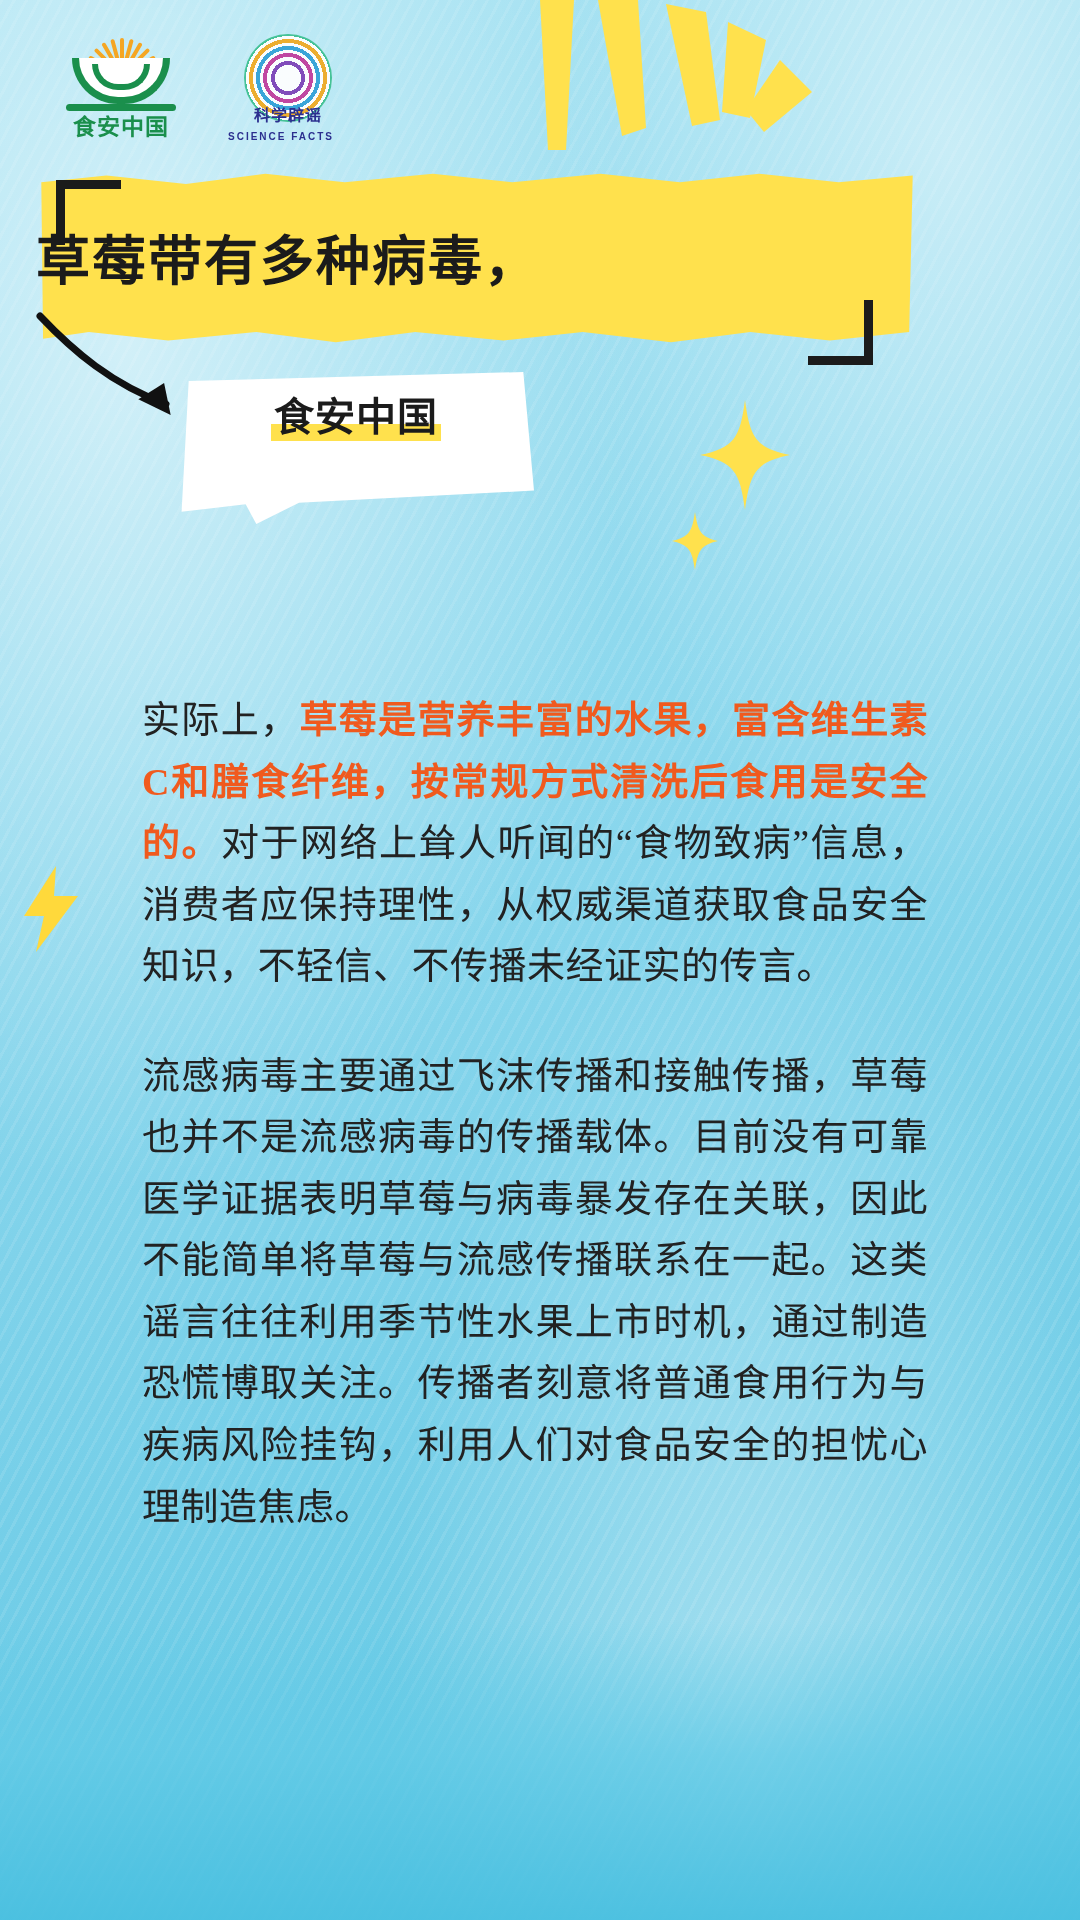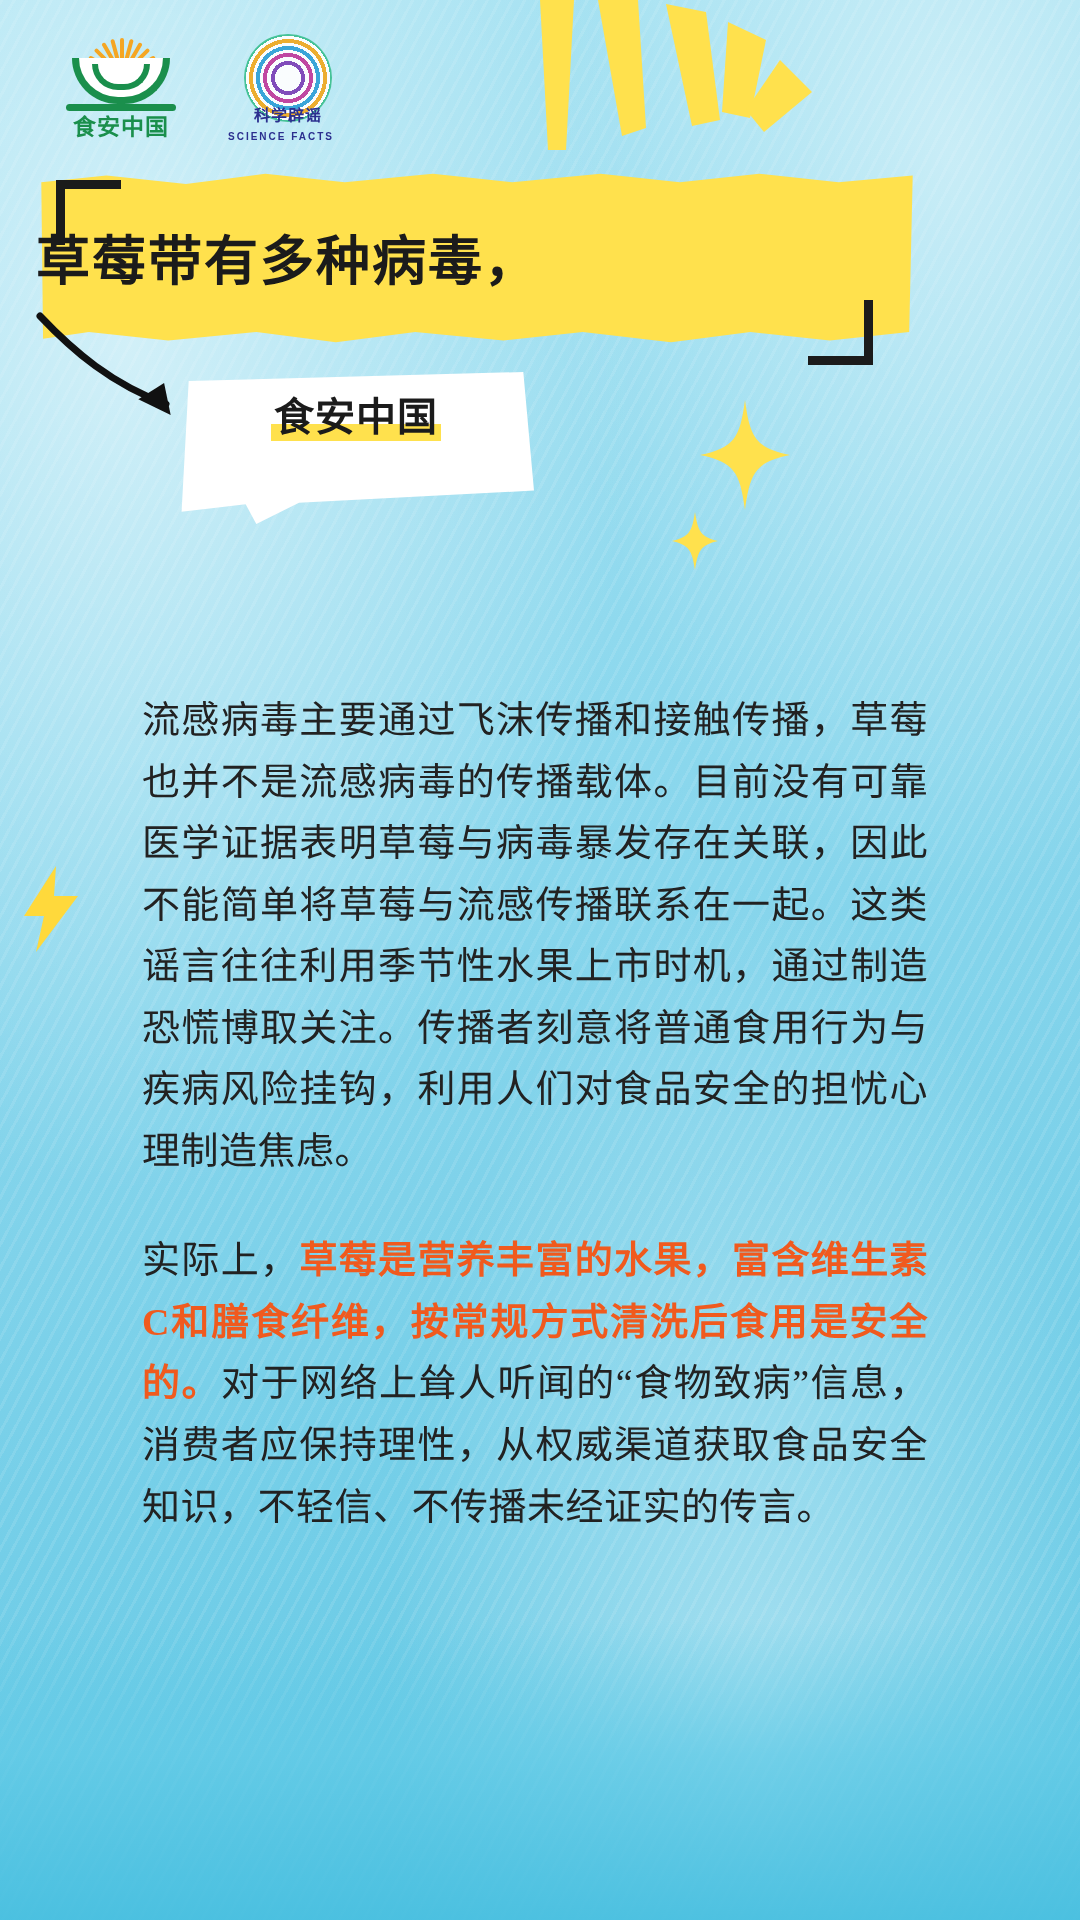--- a/index.html
+++ b/index.html
@@ -414,18 +414,18 @@
     </svg>
   </div>
 
   <div class="bolt">
     <svg width="54" height="86" viewBox="0 0 54 86" xmlns="http://www.w3.org/2000/svg">
       <polygon points="32,0 0,50 20,50 12,86 54,30 30,30" fill="#ffd93b"></polygon>
     </svg>
   </div>
 
   <div class="body-copy">
+    <p class="para"><span>实际上，</span><span class="hl">草莓是营养丰富的水果，富含维生素C和膳食纤维，按常规方式清洗后食用是安全的。</span><span>对于网络上耸人听闻的“食物致病”信息，消费者应保持理性，从权威渠道获取食品安全知识，不轻信、不传播未经证实的传言。</span></p>
     <p class="para">流感病毒主要通过飞沫传播和接触传播，草莓也并不是流感病毒的传播载体。目前没有可靠医学证据表明草莓与病毒暴发存在关联，因此不能简单将草莓与流感传播联系在一起。这类谣言往往利用季节性水果上市时机，通过制造恐慌博取关注。传播者刻意将普通食用行为与疾病风险挂钩，利用人们对食品安全的担忧心理制造焦虑。</p>
-    <p class="para"><span>实际上，</span><span class="hl">草莓是营养丰富的水果，富含维生素C和膳食纤维，按常规方式清洗后食用是安全的。</span><span>对于网络上耸人听闻的“食物致病”信息，消费者应保持理性，从权威渠道获取食品安全知识，不轻信、不传播未经证实的传言。</span></p>
   </div>
 
   <div class="bg-bottom-wash"></div>
 </div>
 
 </body></html>

